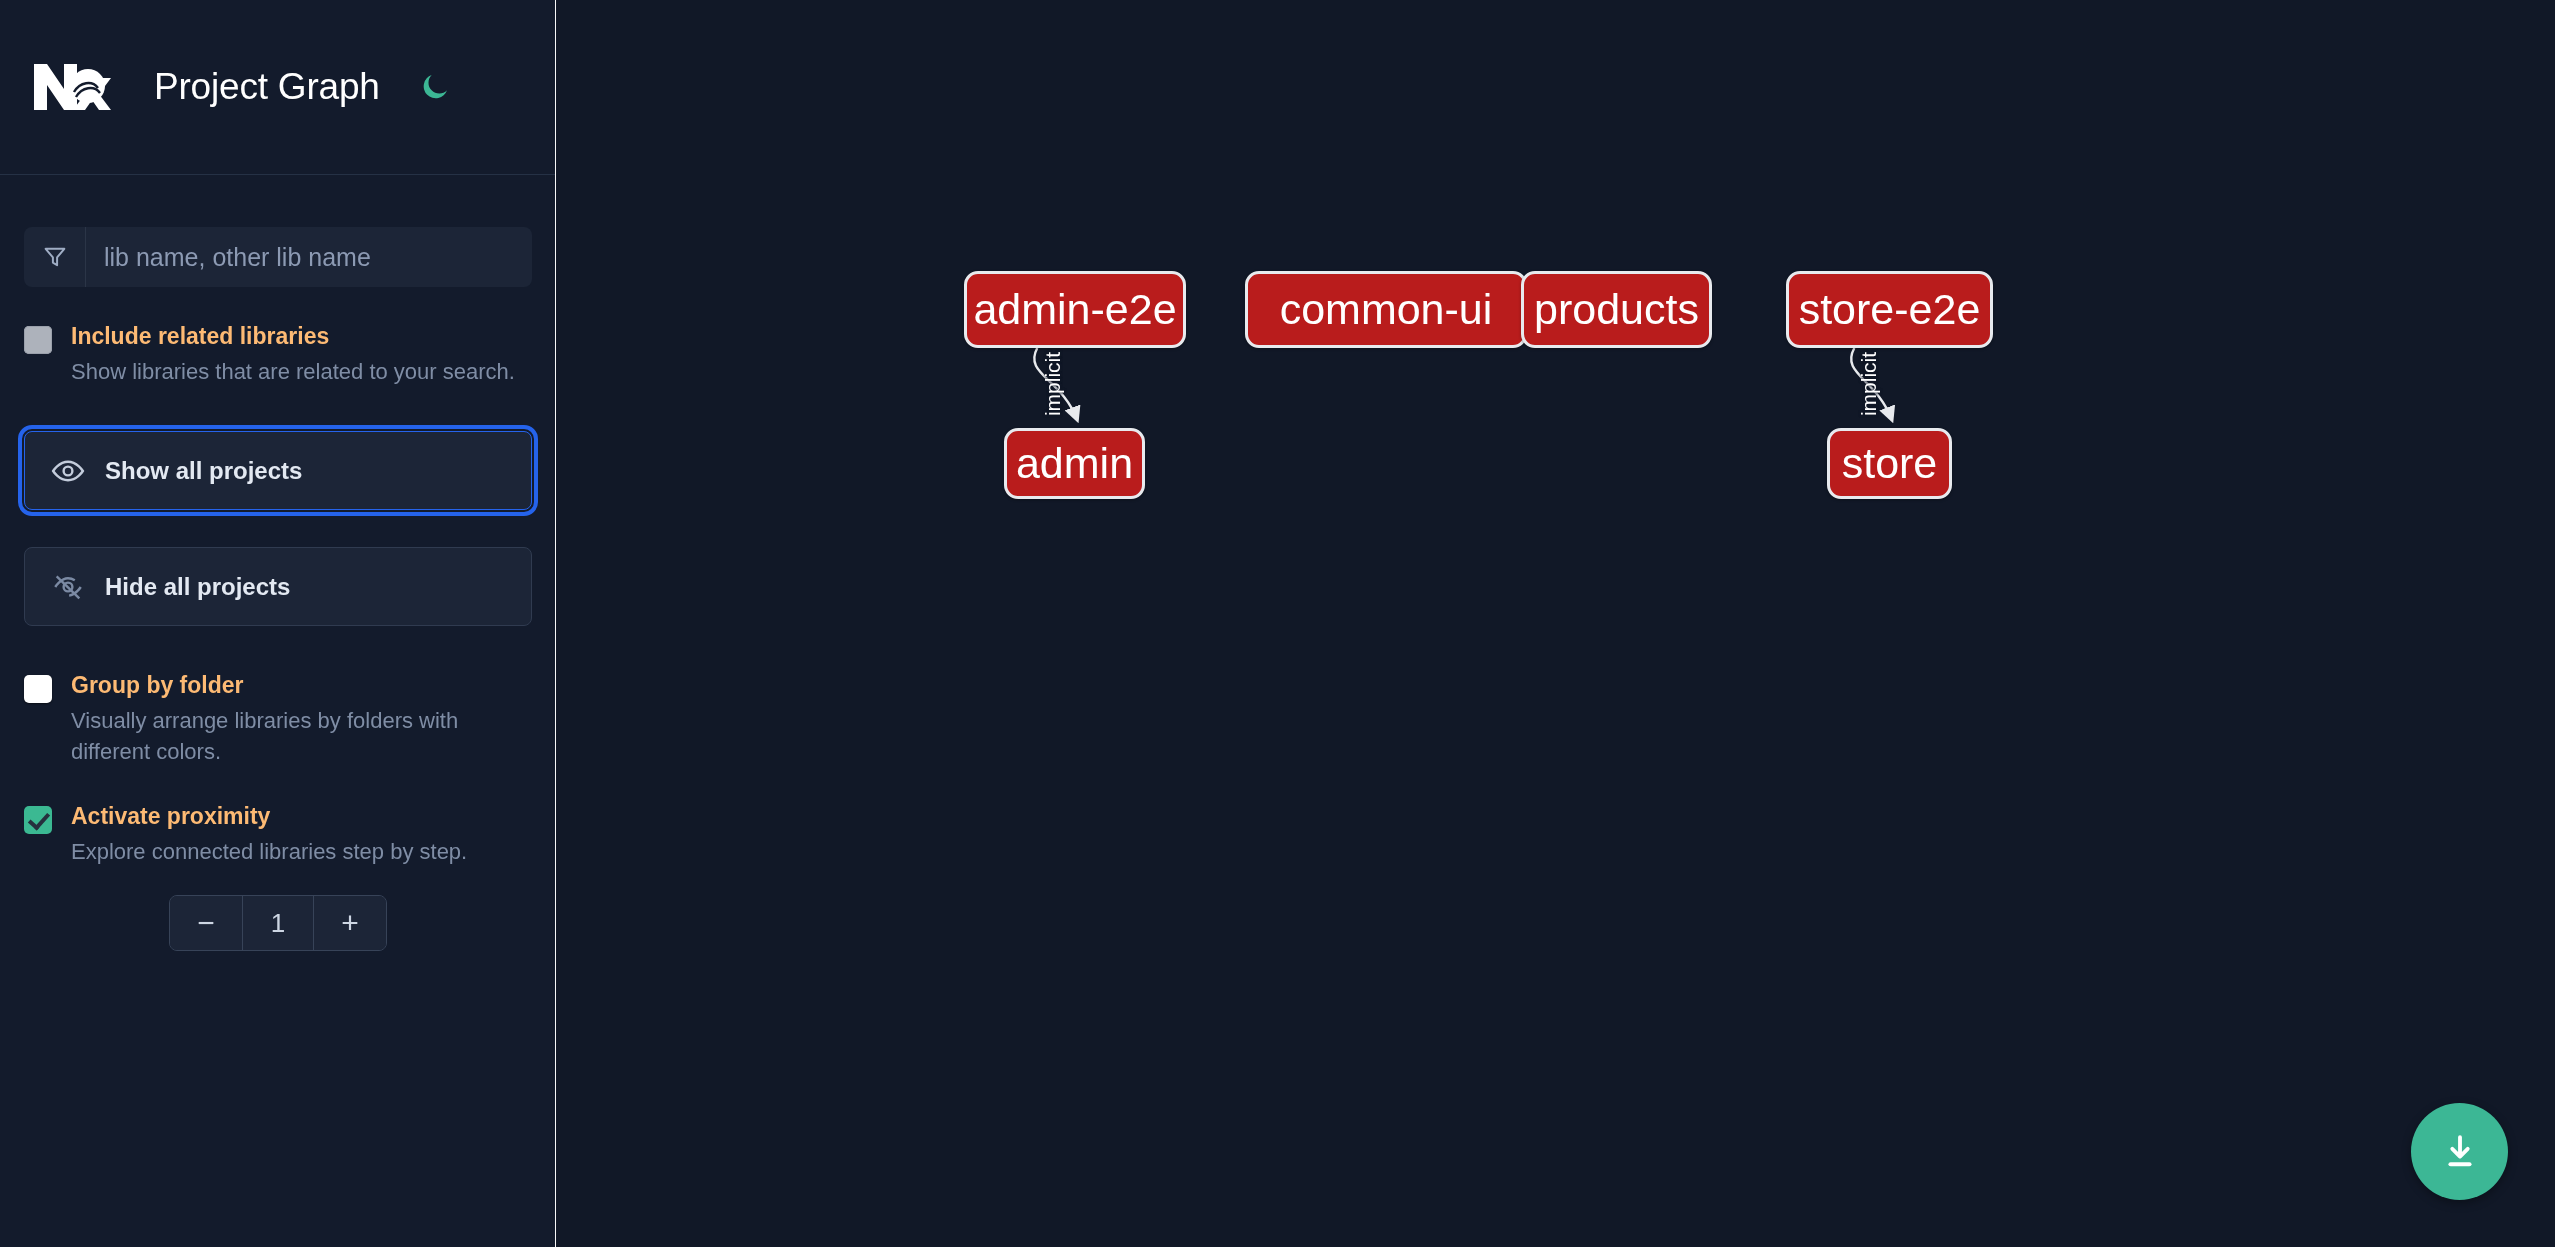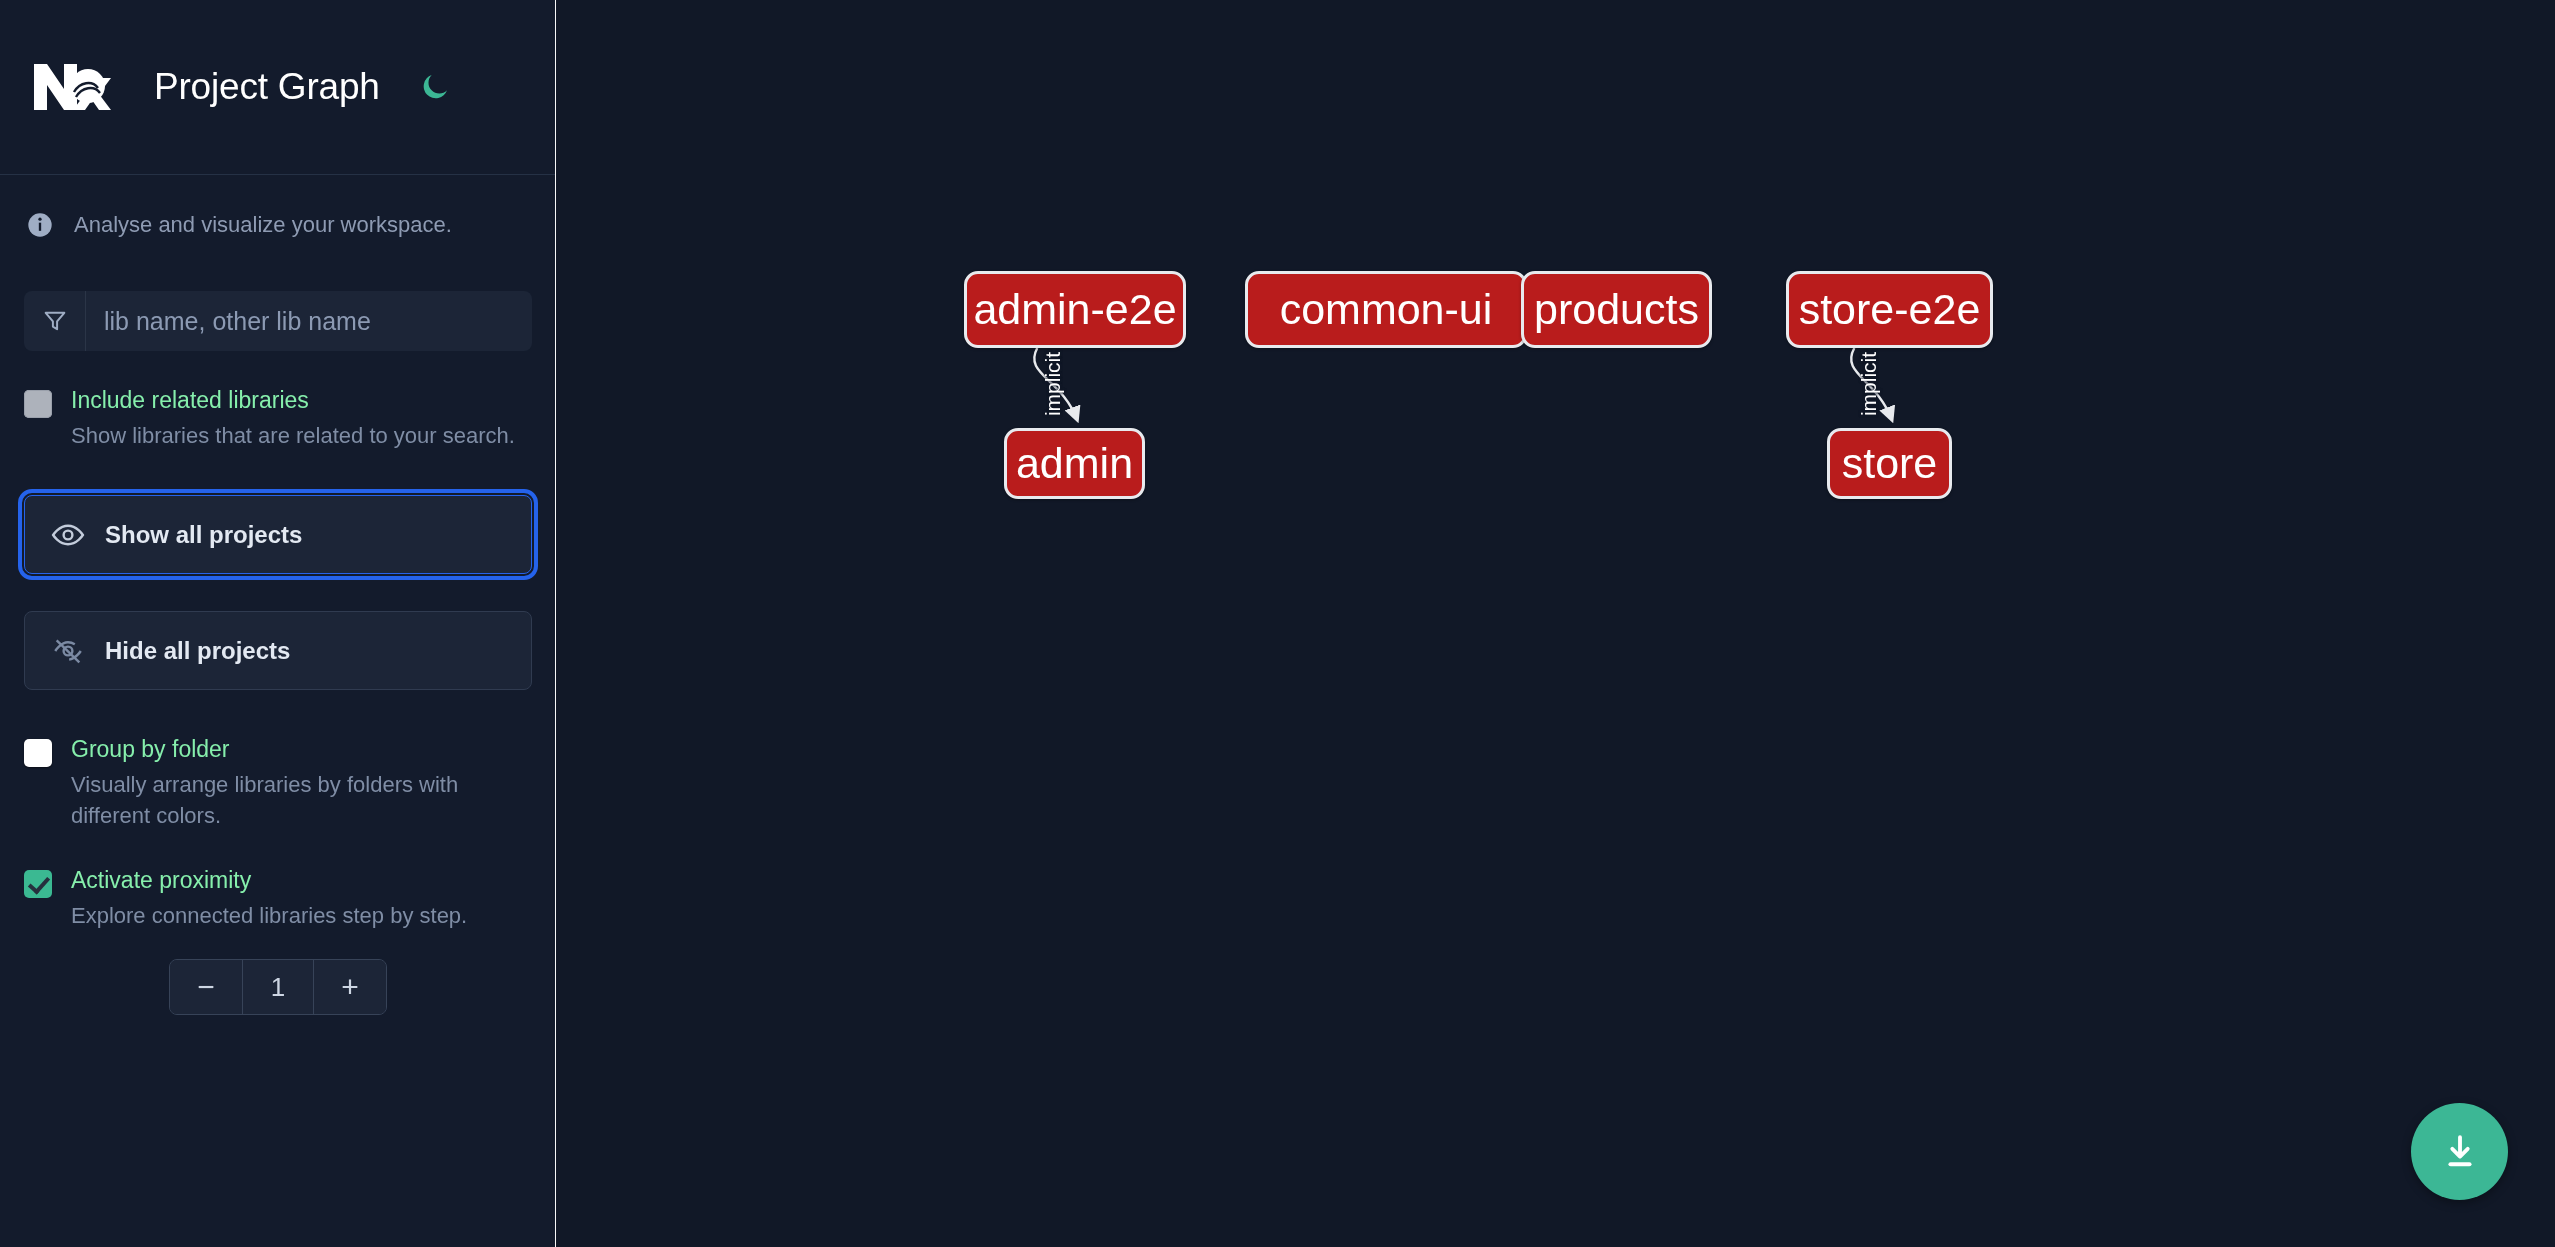--- a/index.html
+++ b/index.html
@@ -79,21 +79,21 @@
   }
   .cbox.gray { background: #adb2bb; box-shadow: inset 0 0 0 1px #9aa0ab; }
   .cbox.white { background: #ffffff; box-shadow: 0 1px 2px rgba(0,0,0,.5); }
   .cbox.green { background: #3bb992; }
   .cbox.green::after {
     content: ""; position: absolute; left: 9px; top: 3px;
     width: 8px; height: 16px; border: solid #26303e;
     border-width: 0 4px 4px 0; transform: rotate(42deg);
   }
   .check-text { margin-left: 19px; }
-  .check-label { color: #86efac; font-size: 23px; font-weight: normal; line-height: 30px; }
+  .check-label { color: #fdba74; font-size: 23px; font-weight: bold; line-height: 30px; }
   .check-desc { color: #7f8da5; font-size: 22px; line-height: 31px; margin-top: 5px; max-width: 450px; }
 
   .btn-stack { padding: 44px 24px 0 24px; }
   .big-btn {
     height: 79px; width: 100%;
     display: flex; align-items: center;
     background: #1c2537;
     border: 1px solid #303b50;
     border-radius: 8px;
     color: #e3e9f2; font-size: 24px; font-weight: bold;
@@ -186,30 +186,20 @@
       <span class="app-title">Project Graph</span>
       <span class="moon-btn">
         <svg viewBox="0 0 24 24" width="32" height="32" aria-hidden="true">
           <path fill="#3cb795" d="M21 14.5A9 9 0 1 1 9.5 3a7.5 7.5 0 0 0 11.5 11.5z"></path>
         </svg>
       </span>
     </div>
 
     <div class="sb-body">
 
-      <div class="info-row">
-        <span class="info-icon">
-          <svg viewBox="0 0 24 24" width="28" height="28" aria-hidden="true">
-            <circle cx="12" cy="12" r="10" fill="#9fadc4"></circle>
-            <rect x="11" y="10" width="2" height="7" fill="#131b2c"></rect>
-            <circle cx="12" cy="7" r="1.4" fill="#131b2c"></circle>
-          </svg>
-        </span>
-        <span class="info-text">Analyse and visualize your workspace.</span>
-      </div>
 
       <div class="filter-wrap">
         <span class="filter-icon-box">
           <svg viewBox="0 0 24 24" width="28" height="28" aria-hidden="true">
             <path d="M4 5h16l-6.2 7.4V19l-3.6-2.2v-4.4z" fill="none" stroke="#9fadc4" stroke-width="1.7" stroke-linejoin="round"></path>
           </svg>
         </span>
         <input class="filter-input" type="text" placeholder="lib name, other lib name" style="">
       </div>
 

